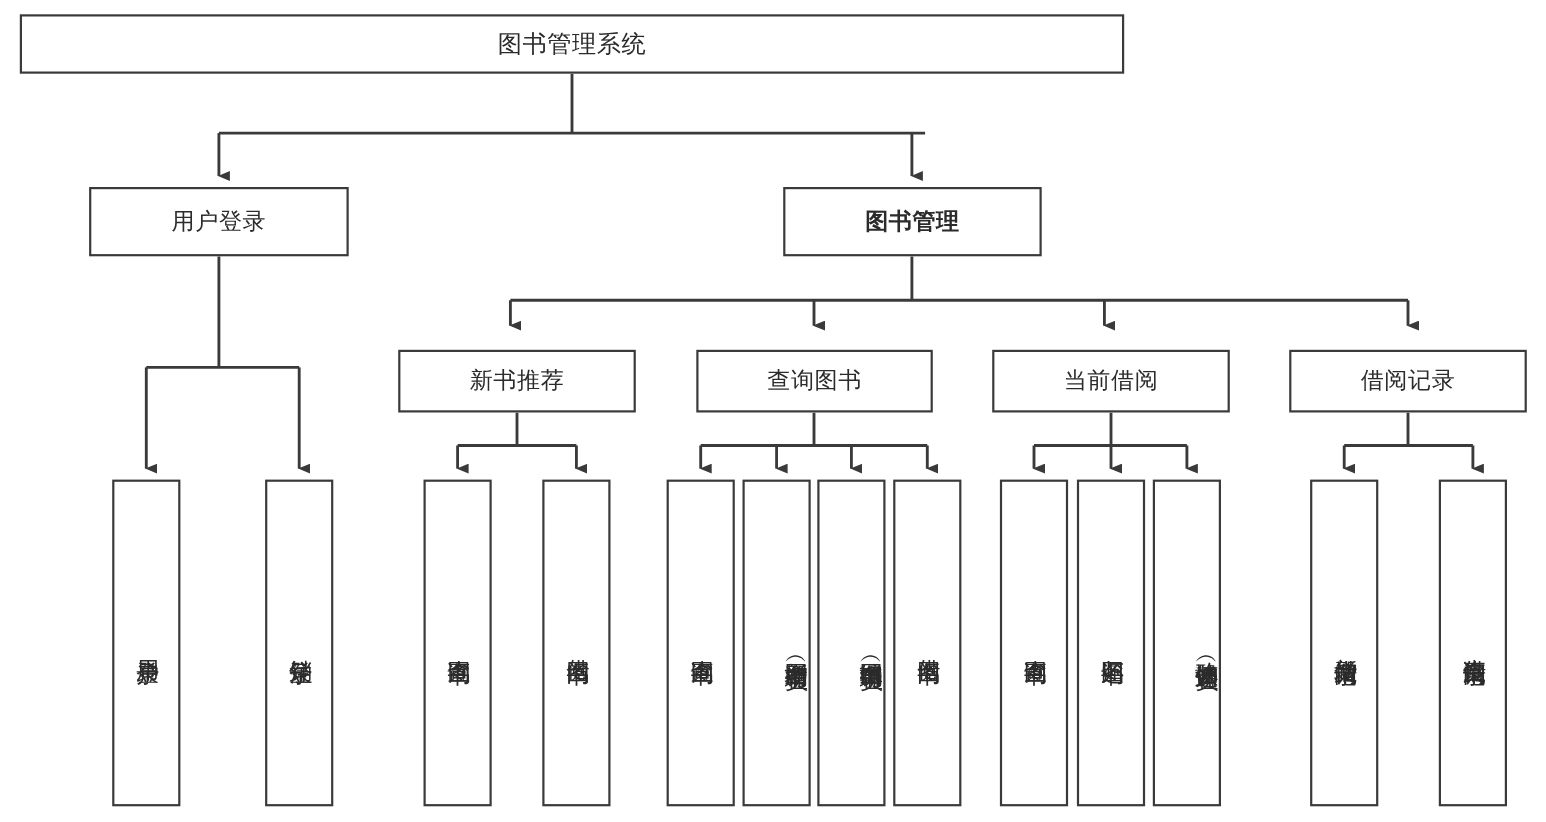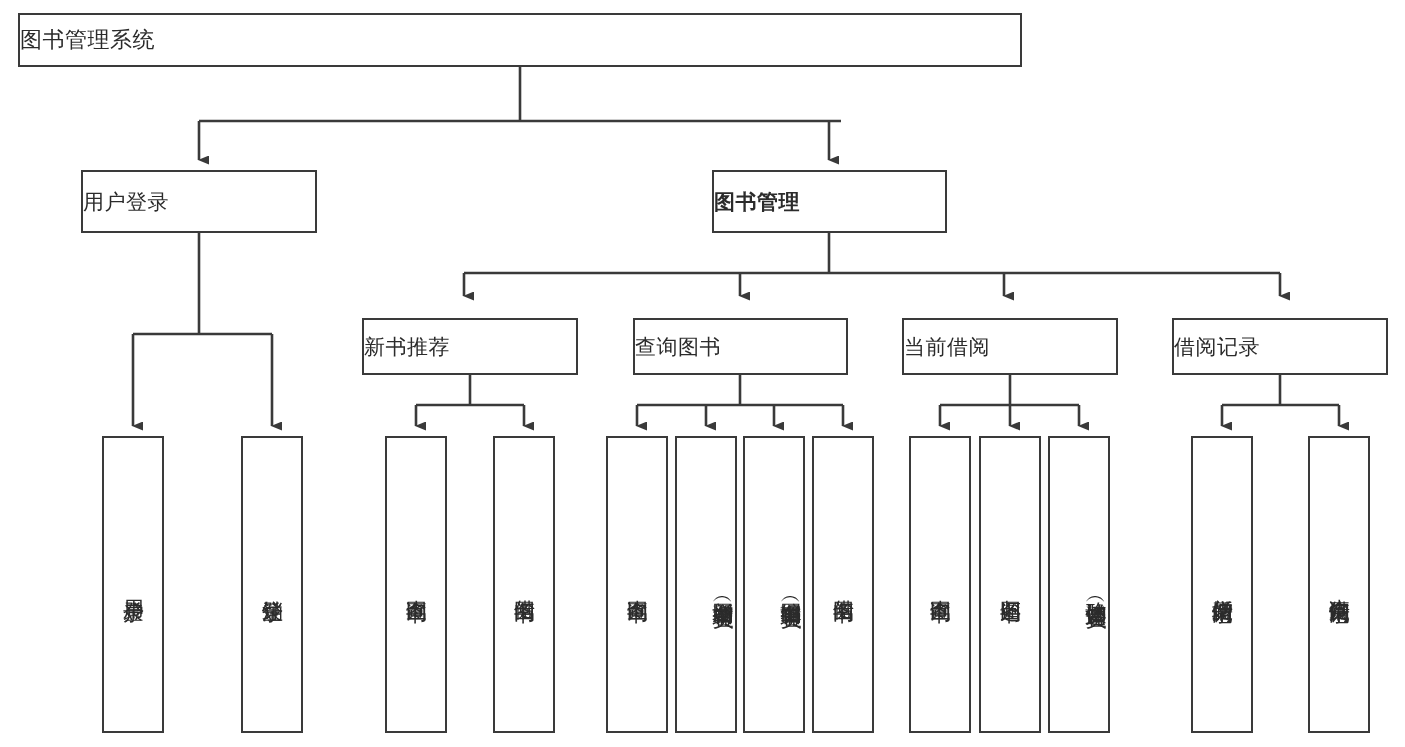--- a/index.html
+++ b/index.html
@@ -26,21 +26,21 @@
     height: 747px;
     pointer-events: none;
   }
   .node {
     position: absolute;
     box-sizing: border-box;
     background: #ffffff;
     border: 2px solid #3a3a3a;
     display: flex;
     align-items: center;
-    justify-content: flex-start;
+    justify-content: center;
     color: #2b2b2b;
   }
   .node-h {
     font-size: 21px;
     letter-spacing: 0.5px;
     line-height: 1.1;
   }
   .node-root { font-size: 22px; }
   .node-v {
     writing-mode: vertical-rl;
@@ -128,21 +128,21 @@
     <span>图书管理系统</span>
   </div>
 
   <div class="node node-h" style="left:81px; top:170px; width:236px; height:63px;">
     <span>用户登录</span>
   </div>
   <div class="node node-h" style="left:712px; top:170px; width:235px; height:63px;font-weight:bold;">
     <span>图书管理</span>
   </div>
 
-  <div class="node node-h" style="left:362px; top:318px; width:216px; height:57px;">
+  <div class="node node-h" style="left:362px; top:318px; width:216px; height:57px;font-family:Liberation Serif, serif;">
     <span>新书推荐</span>
   </div>
   <div class="node node-h" style="left:633px; top:318px; width:215px; height:57px;">
     <span>查询图书</span>
   </div>
   <div class="node node-h" style="left:902px; top:318px; width:216px; height:57px;">
     <span>当前借阅</span>
   </div>
   <div class="node node-h" style="left:1172px; top:318px; width:216px; height:57px;">
     <span>借阅记录</span>

